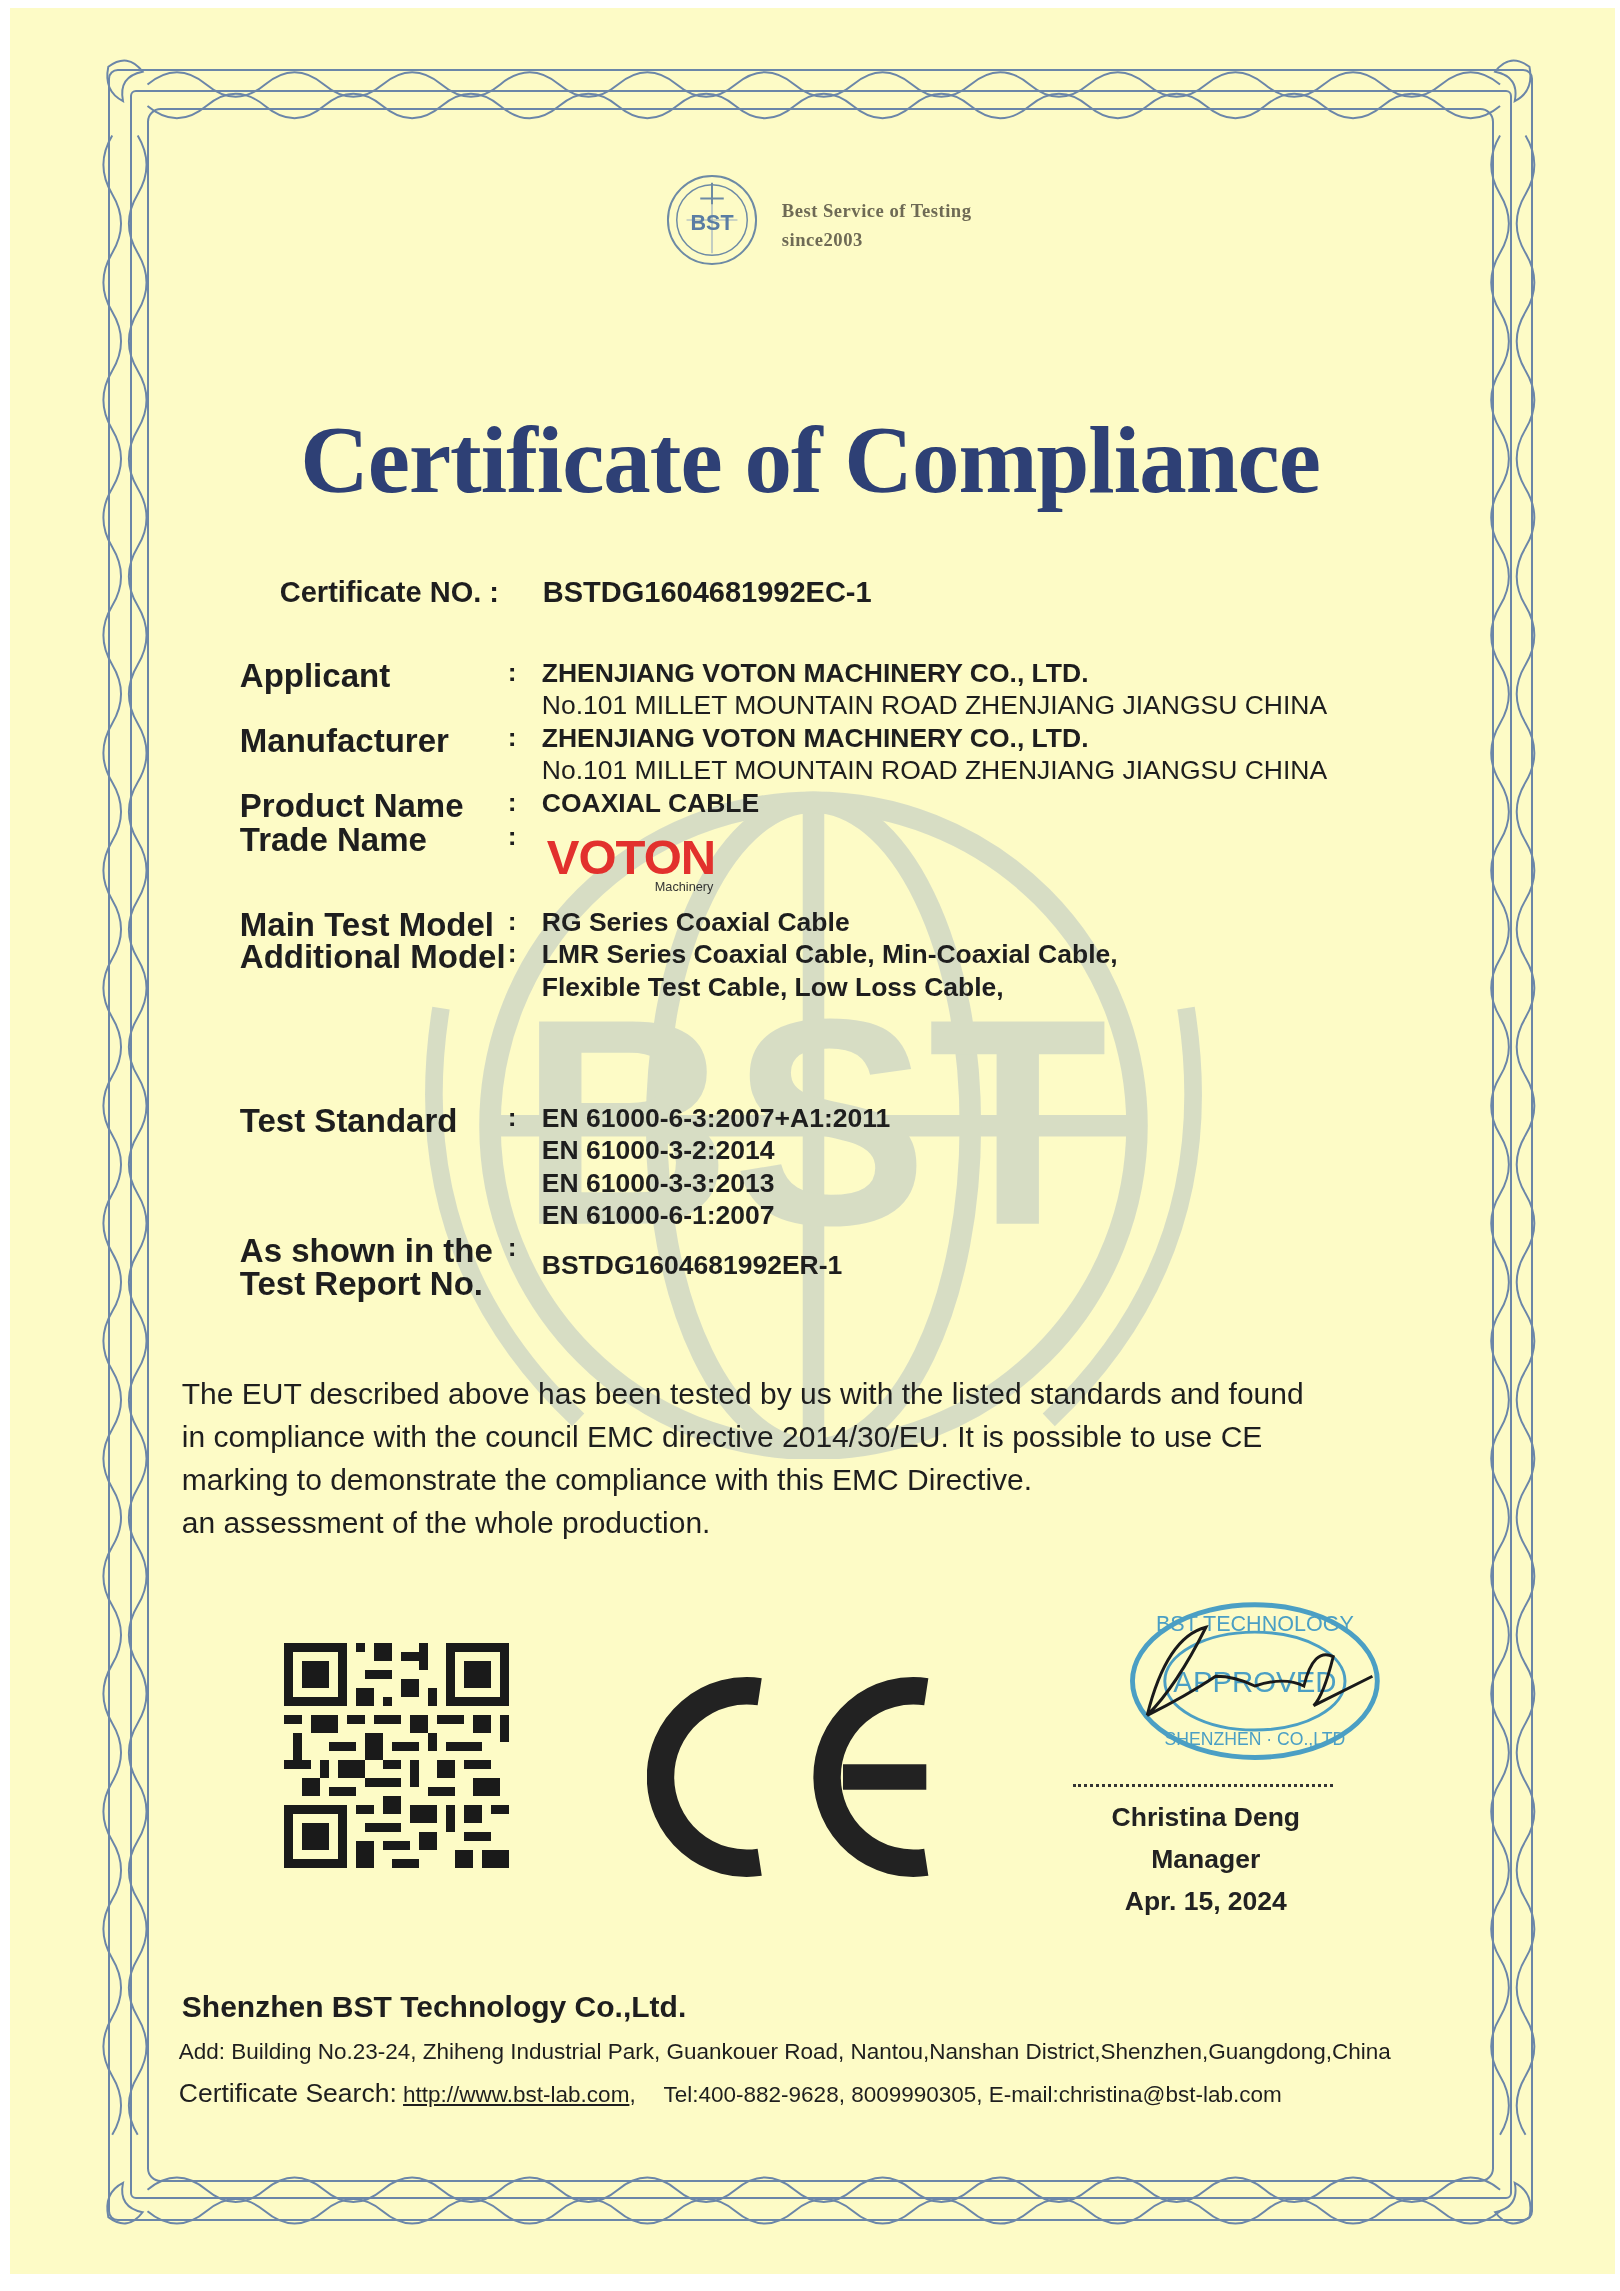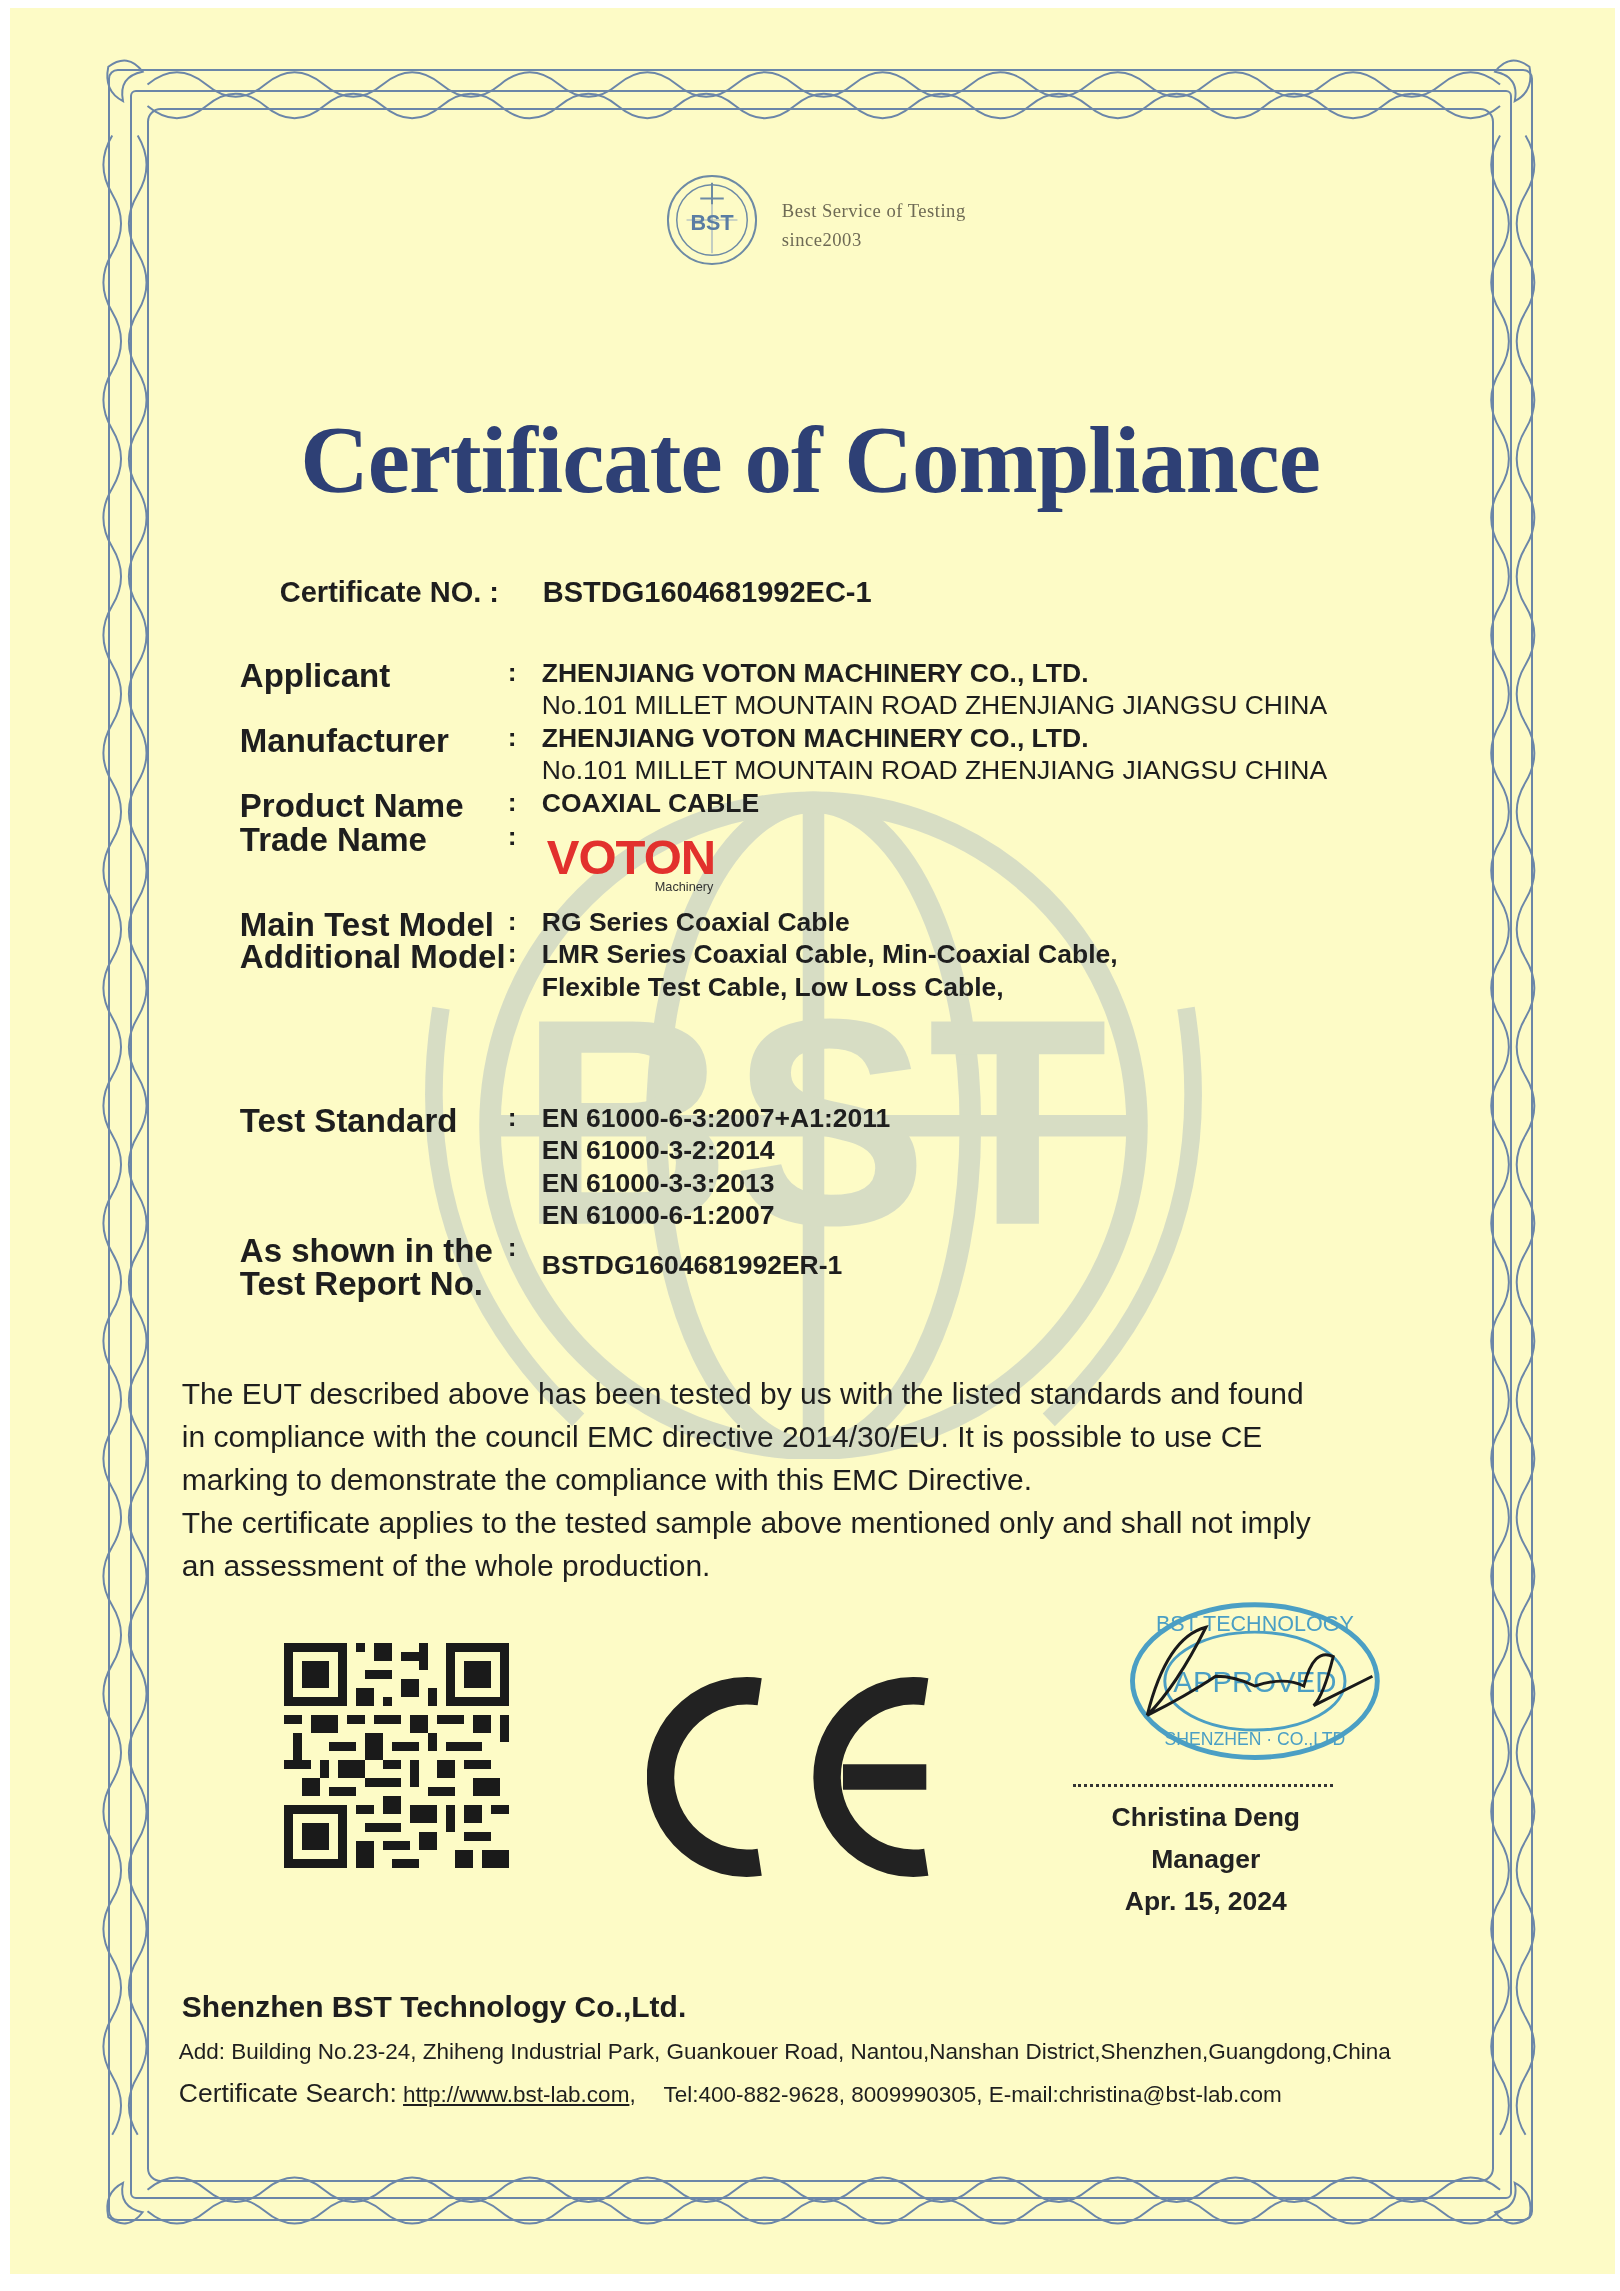--- a/index.html
+++ b/index.html
@@ -7,21 +7,21 @@
   .page{position:absolute;left:9.8px;top:7.8px;width:1605px;height:2266px;background:#fdfbc6;}
   
   .border-outer{position:absolute;left:98px;top:61px;width:1421px;height:2148px;border:2.9px solid #6b86a8;border-radius:9.8px;}
   .border-mid{position:absolute;left:120px;top:82px;width:1378px;height:2105px;border:2px solid #6b86a8;border-radius:5.9px;}
   .border-inner{position:absolute;left:137px;top:100px;width:1343px;height:2070px;border:2.9px solid #6b86a8;border-radius:13.7px;}
   svg.orn{position:absolute;left:0;top:0;}
   
   .watermark{position:absolute;left:372px;top:706px;width:863px;height:745px;opacity:0.55;}
   
   .logo{position:absolute;left:655px;top:165px;width:94px;height:94px;}
-  .logo-text{position:absolute;left:772px;top:188px;font-family:"Liberation Serif",serif;font-weight:normal;color:#6e6a55;font-size:18.6px;line-height:29px;letter-spacing:0.5px;}
+  .logo-text{position:absolute;left:772px;top:188px;font-family:"Liberation Serif",serif;font-weight:bold;color:#6e6a55;font-size:18.6px;line-height:29px;letter-spacing:0.5px;}
   .title{position:absolute;left:0;width:1620px;top:397px;text-align:center;font-family:"Liberation Serif",serif;font-weight:bold;color:#2e4075;font-size:95px;letter-spacing:-1px;}
   .certno{position:absolute;left:270px;top:568px;font-weight:bold;font-size:29px;color:#1e1e1e;}
   .certno .lbl{display:inline-block;width:263px;}
   .field-label{position:absolute;left:230px;font-weight:bold;font-size:33px;line-height:33px;color:#1e1e1e;}
   .colon{position:absolute;left:498px;font-weight:bold;font-size:26.5px;color:#1e1e1e;}
   .val{position:absolute;left:532px;font-weight:bold;font-size:26.5px;line-height:32px;color:#1e1e1e;}
   .val.reg{font-weight:normal;}
   .voton{position:absolute;left:537px;top:825px;width:196px;height:61px;}
   .voton .word{font-weight:bold;font-size:49px;color:#e2312d;letter-spacing:-1px;line-height:49px;}
   .voton .sub{position:absolute;left:108px;top:47px;font-size:12.7px;color:#333;text-align:center;}
@@ -139,21 +139,20 @@
 
   <div class="field-label" style="top:1226px">As shown in the</div>
   <div class="field-label" style="top:1259px">Test Report No.</div>
   <div class="colon" style="top:1224px">:</div>
   <div class="val" style="top:1241px">BSTDG1604681992ER-1</div>
 
   <div class="body-text">
     <div>The EUT described above has been tested by us with the listed standards and found</div>
     <div>in compliance with the council EMC directive 2014/30/EU. It is possible to use CE</div>
     <div>marking to demonstrate the compliance with this EMC Directive.</div>
-    <div>The certificate applies to the tested sample above mentioned only and shall not imply</div>
     <div>an assessment of the whole production.</div>
   </div>
 
   <svg class="qr" viewBox="0 0 25 25" shape-rendering="crispEdges">
     <rect width="25" height="25" fill="#fdfbc6"></rect>
     <g fill="#1a1a1a">
       <path d="M0 0h7v7h-7z M18 0h7v7h-7z M0 18h7v7h-7z"></path>
     </g>
     <g fill="#fdfbc6">
       <path d="M1 1h5v5h-5z M19 1h5v5h-5z M1 19h5v5h-5z"></path>

